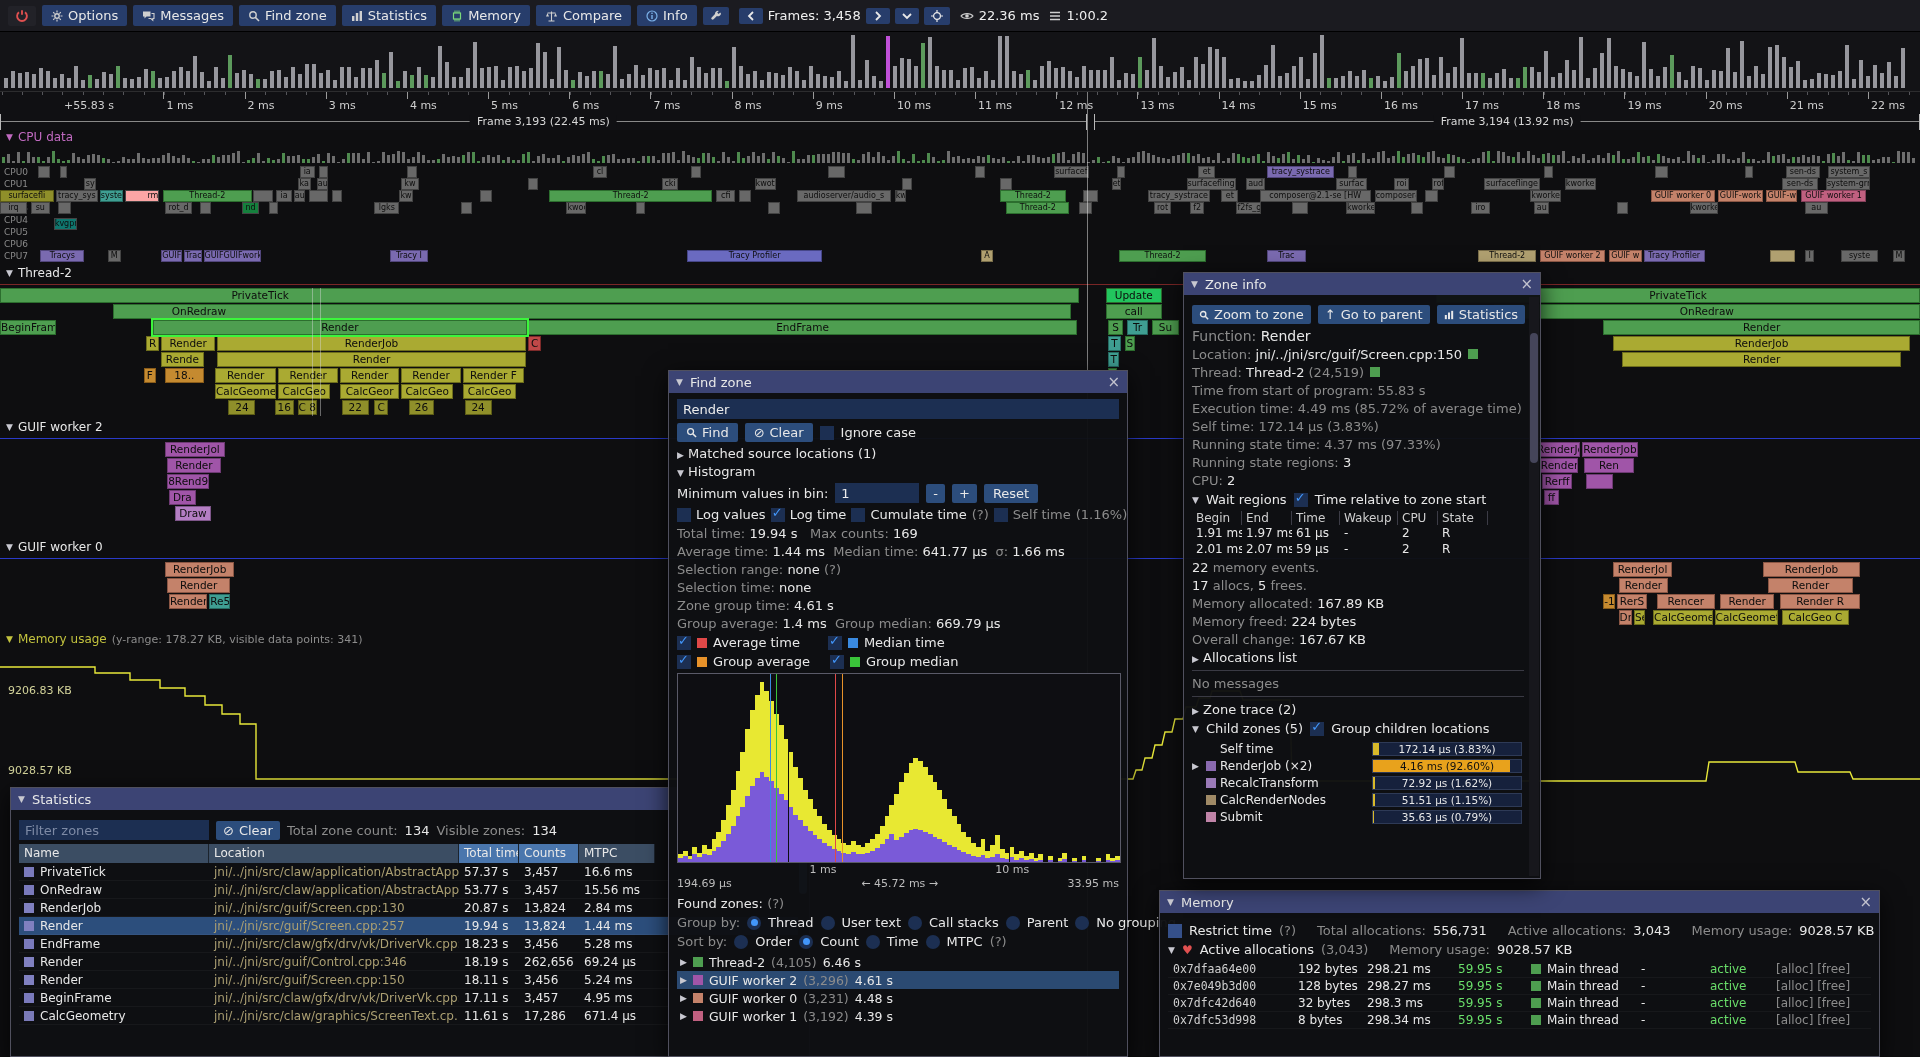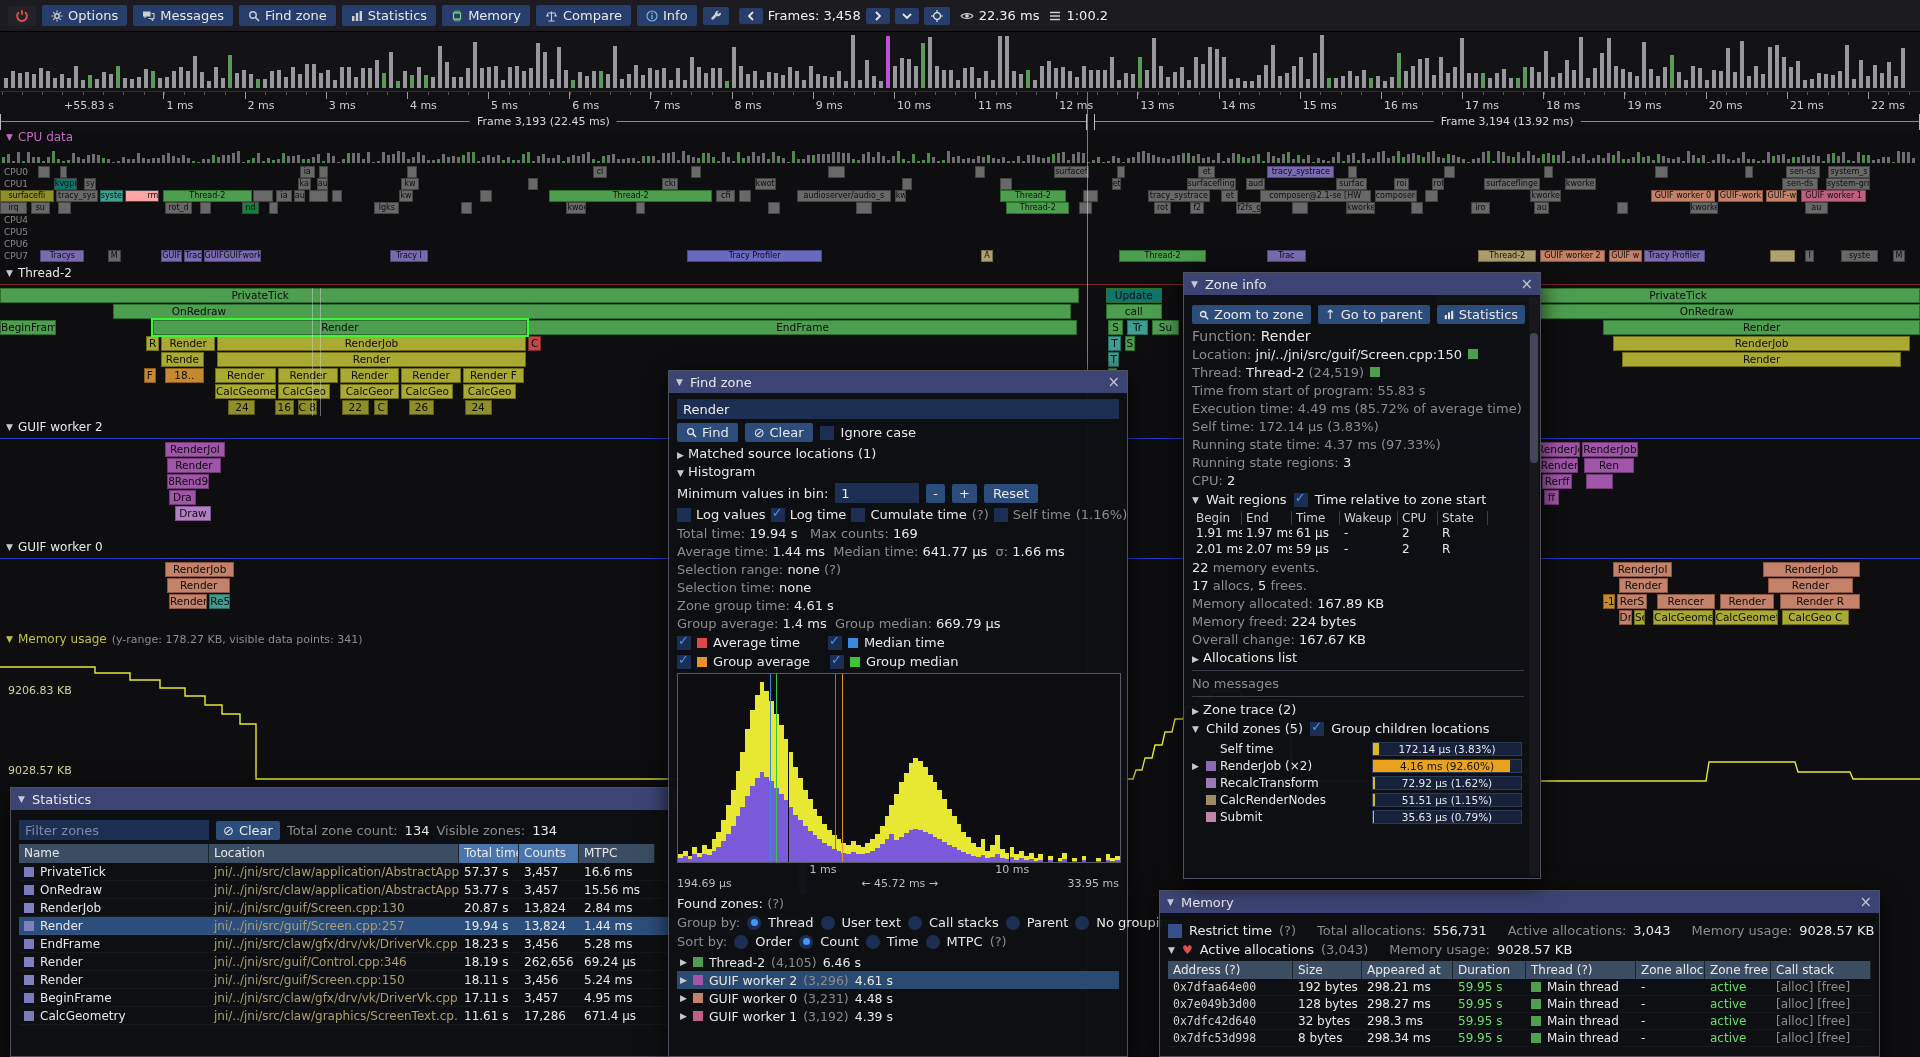--- a/index.html
+++ b/index.html
@@ -1081,21 +1081,21 @@
         <div class="zone zsmall" style="left: 70.2%; width: 0.5%; background: rgb(104, 104, 104); border-color: rgb(67, 67, 67);"></div>
         <div class="zone zsmall" style="left: 75.2%; width: 0.6%; background: rgb(104, 104, 104); border-color: rgb(67, 67, 67);"></div>
         <div class="zone zsmall" style="left: 80.4%; width: 0.5%; background: rgb(104, 104, 104); border-color: rgb(67, 67, 67);"></div>
         <div class="zone zsmall" style="left: 86.2%; width: 0.7%; background: rgb(104, 104, 104); border-color: rgb(67, 67, 67);"></div>
         <div class="zone zsmall" style="left: 90.9%; width: 0.4%; background: rgb(104, 104, 104); border-color: rgb(67, 67, 67);"></div>
         <div class="zone zsmall" style="left: 93%; width: 1.8%; background: rgb(104, 104, 104); border-color: rgb(67, 67, 67);">sen-ds</div>
         <div class="zone zsmall" style="left: 95.2%; width: 2.2%; background: rgb(104, 104, 104); border-color: rgb(67, 67, 67);">system_s</div>
       </div>
       <div class="cpu-row" style="top: 12px;">
         <span class="cpu-label">CPU1</span>
-        <div class="zone zsmall" style="left: 2.8%; width: 1.2%; background: #0f766e; border-color: rgb(67, 67, 67);">kvgpr</div>
+        <div class="zone zsmall" style="left: 2.8%; width: 1.2%; background: #0f766e; border-color: rgb(67, 67, 67); margin-top: 40px;">kvgpr</div>
         <div class="zone zsmall" style="left: 4.4%; width: 0.6%; background: rgb(104, 104, 104); border-color: rgb(67, 67, 67);">sy</div>
         <div class="zone zsmall" style="left: 15.5%; width: 0.7%; background: rgb(104, 104, 104); border-color: rgb(67, 67, 67);">ka</div>
         <div class="zone zsmall" style="left: 16.5%; width: 0.6%; background: rgb(104, 104, 104); border-color: rgb(67, 67, 67);">au</div>
         <div class="zone zsmall" style="left: 20.9%; width: 0.9%; background: rgb(104, 104, 104); border-color: rgb(67, 67, 67);">kw</div>
         <div class="zone zsmall" style="left: 27.5%; width: 0.5%; background: rgb(104, 104, 104); border-color: rgb(67, 67, 67);"></div>
         <div class="zone zsmall" style="left: 34.5%; width: 0.8%; background: rgb(104, 104, 104); border-color: rgb(67, 67, 67);">cki</div>
         <div class="zone zsmall" style="left: 39.3%; width: 1.1%; background: rgb(104, 104, 104); border-color: rgb(67, 67, 67);">kwot</div>
         <div class="zone zsmall" style="left: 47%; width: 0.5%; background: rgb(104, 104, 104); border-color: rgb(67, 67, 67);"></div>
         <div class="zone zsmall" style="left: 52.1%; width: 0.6%; background: rgb(104, 104, 104); border-color: rgb(67, 67, 67);"></div>
         <div class="zone zsmall" style="left: 57.9%; width: 0.5%; background: rgb(104, 104, 104); border-color: rgb(67, 67, 67);">et</div>
@@ -1205,21 +1205,21 @@
   <div id="threads">
       <div class="tsec" style="top: 266px;">
         <div class="sec-head">
           <span class="arr">▼</span>
           <span>Thread-2</span>
         </div>
         <div class="sec-line" style="background: rgb(122, 38, 38);"></div>
         <div class="trows">
           <div class="trow" style="top: 0px;">
             <div class="zone" style="left: 0%; width: 56.2%; background: rgb(78, 158, 80); border-color: rgb(44, 110, 46); text-align: left; padding-left: 12%;">PrivateTick</div>
-            <div class="zone" style="left: 57.6%; width: 2.9%; background: #0f766e; border-color: rgb(44, 110, 46);">Update</div>
+            <div class="zone" style="left: 57.6%; width: 2.9%; background: #22c55e; border-color: rgb(44, 110, 46);">Update</div>
             <div class="zone" style="left: 74.8%; width: 25.2%; background: rgb(78, 158, 80); border-color: rgb(44, 110, 46);">PrivateTick</div>
           </div>
           <div class="trow" style="top: 16px;">
             <div class="zone" style="left: 5.9%; width: 49.9%; background: rgb(78, 158, 80); border-color: rgb(44, 110, 46); text-align: left; padding-left: 3%;">OnRedraw</div>
             <div class="zone" style="left: 57.6%; width: 2.9%; background: rgb(78, 158, 80); border-color: rgb(44, 110, 46);">call</div>
             <div class="zone" style="left: 77.8%; width: 22.2%; background: rgb(78, 158, 80); border-color: rgb(44, 110, 46);">OnRedraw</div>
           </div>
           <div class="trow" style="top: 32px;">
             <div class="zone" style="left: 0%; width: 2.9%; background: rgb(78, 158, 80); border-color: rgb(44, 110, 46);">BeginFrame</div>
             <div class="zone zsel" style="left: 7.95%; width: 19.5%; background: rgb(78, 158, 80); border-color: rgb(44, 110, 46);">Render</div>
@@ -2051,30 +2051,20 @@
         <span>9028.57 KB</span>
       </div>
       <div class="row">
         <span class="arr">▼</span>
         <span class="heart">♥</span>
         <span>Active allocations</span>
         <span class="dim">(3,043)</span>
         <span class="dim" style="margin-left:14px">Memory usage:</span>
         <span>9028.57 KB</span>
       </div>
-      <div class="mthead">
-        <div>Address (?)</div>
-        <div>Size</div>
-        <div>Appeared at</div>
-        <div>Duration</div>
-        <div>Thread (?)</div>
-        <div>Zone alloc</div>
-        <div>Zone free</div>
-        <div>Call stack</div>
-      </div>
       <div id="mem-rows">
           <div class="mtrow">
             <div class="addr">0x7dfaa64e00</div>
             <div>192 bytes</div>
             <div>298.21 ms</div>
             <div class="grn">59.95 s</div>
             <div class="namecell">
               <span class="sq" style="background: rgb(78, 158, 80);"></span>
               <span>Main thread</span>
             </div>

